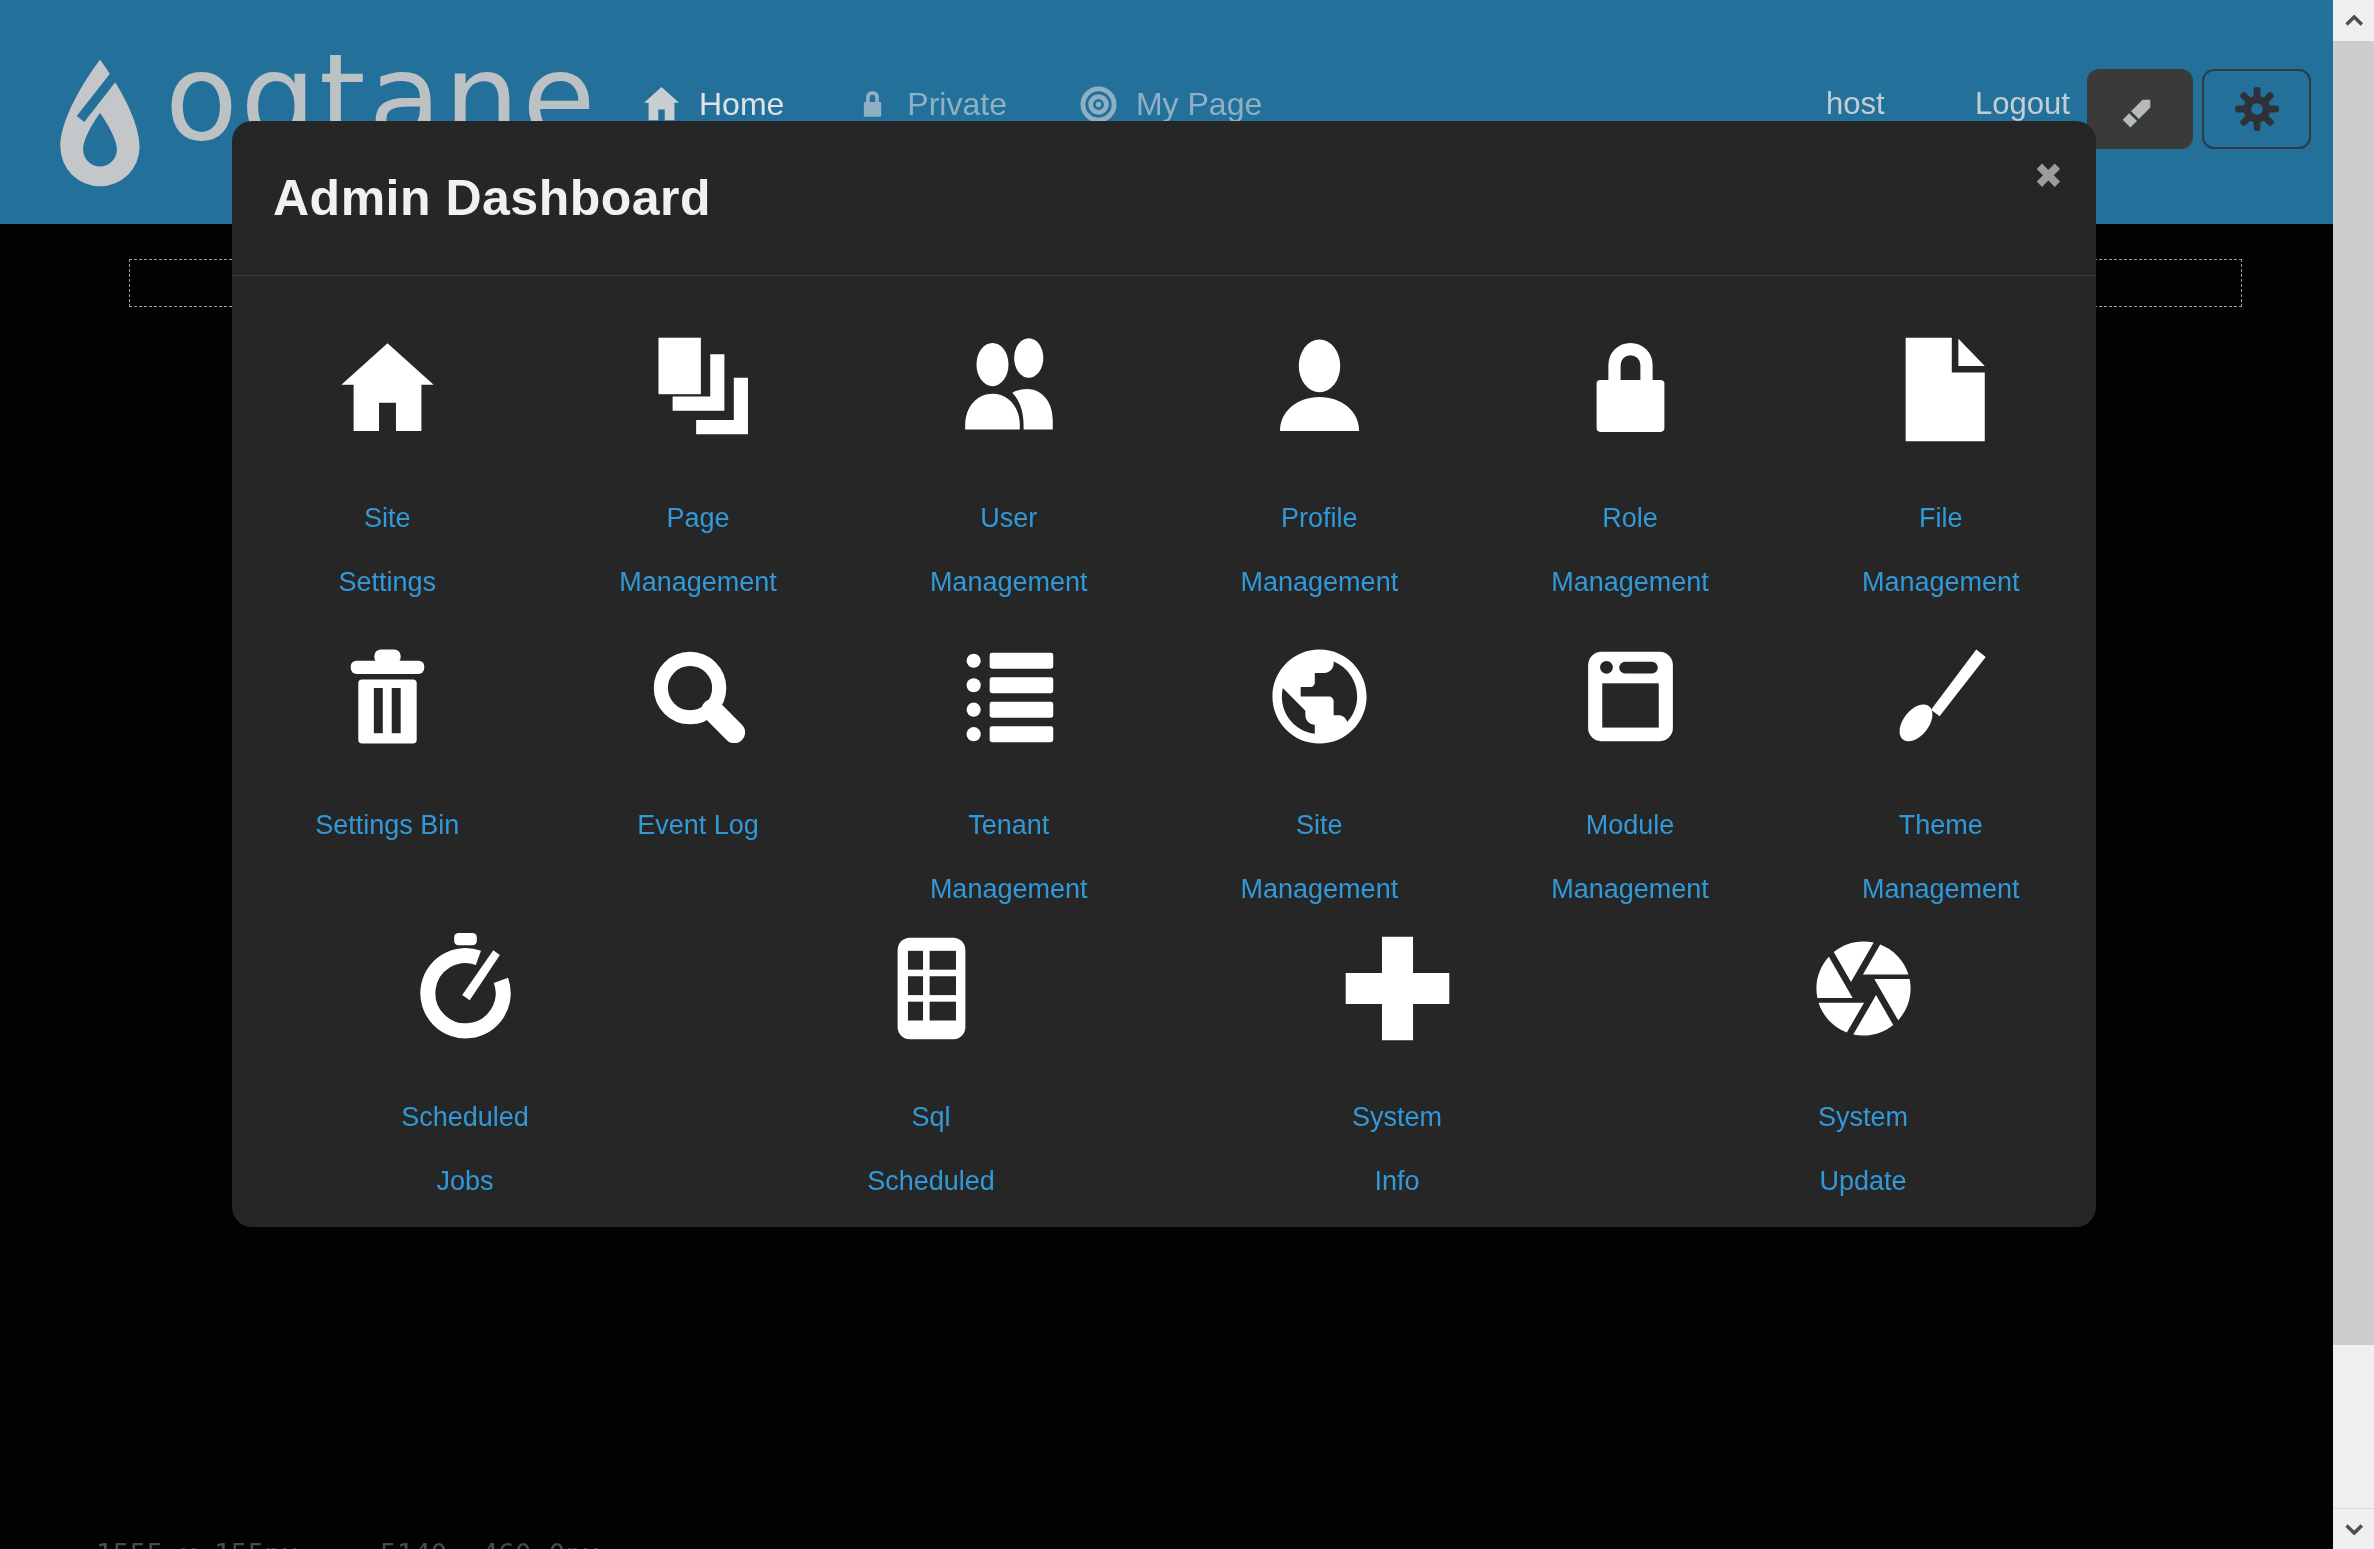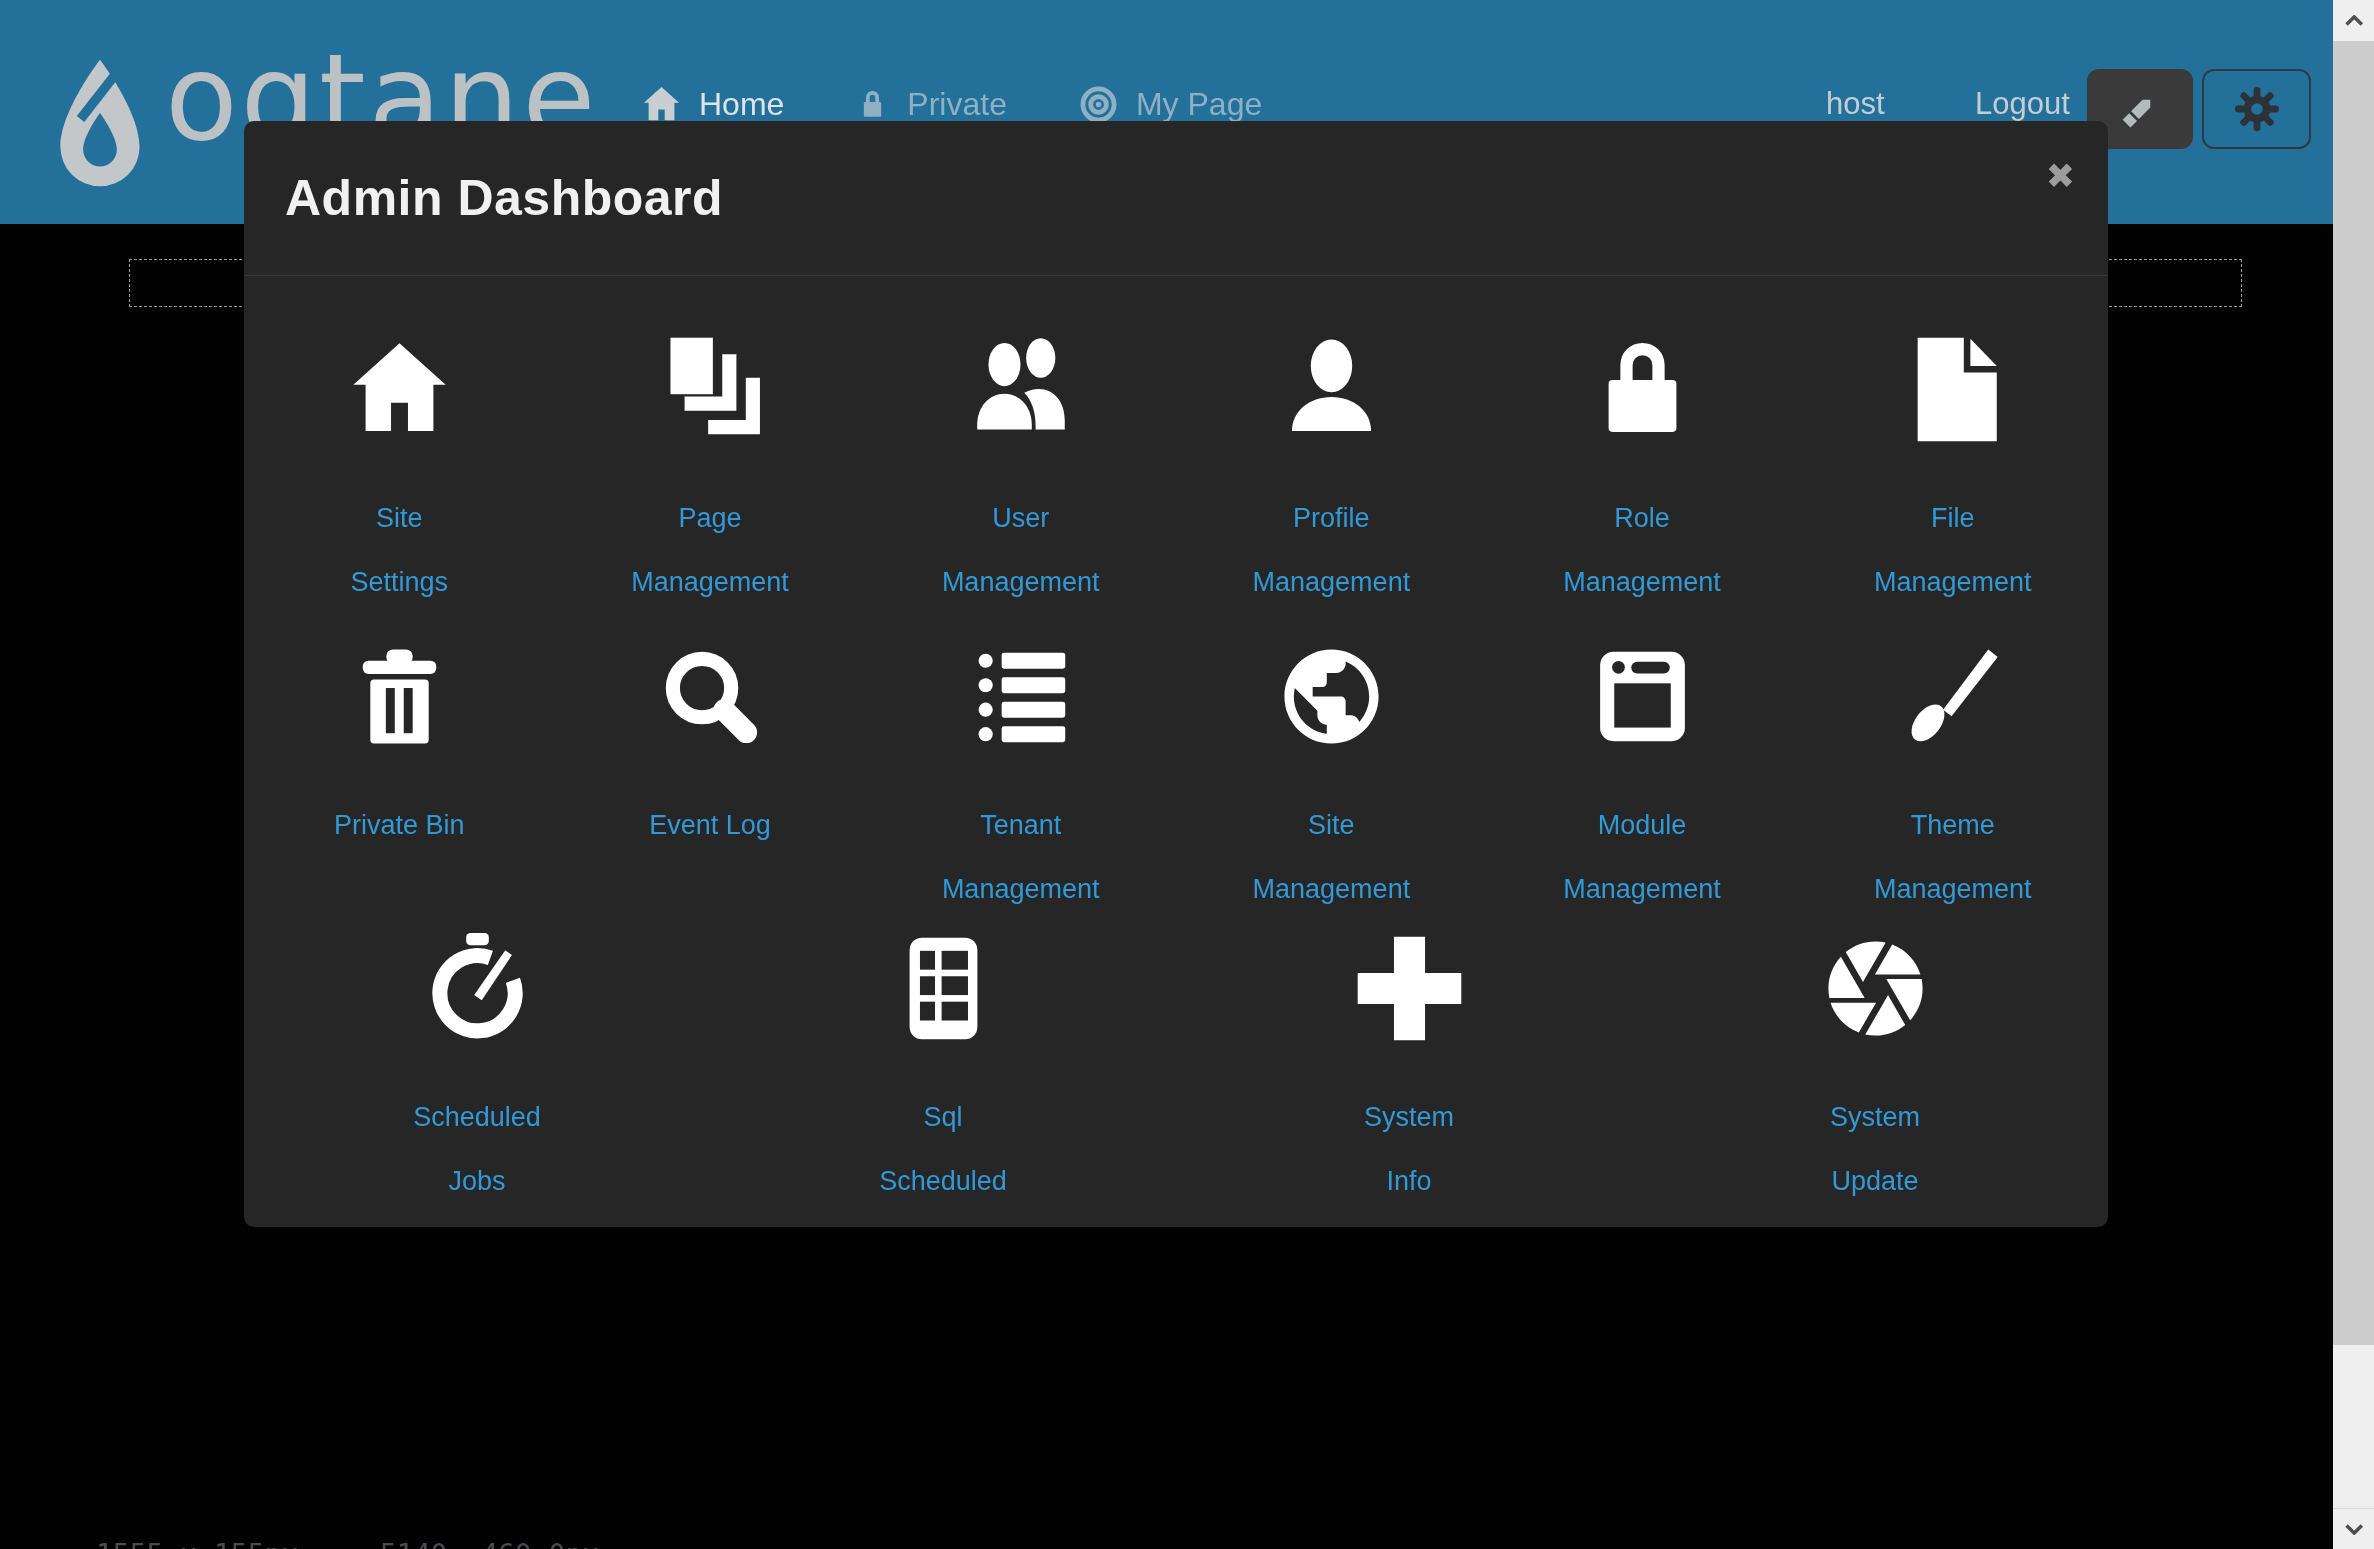--- a/index.html
+++ b/index.html
@@ -24,22 +24,22 @@
   .icon-btn { position:absolute; top:69px; width:106px; height:80px; border-radius:12px;
               display:flex; align-items:center; justify-content:center; cursor:pointer; }
   .edit-btn { left:2087px; background:#3a3a3a; }
   .settings-btn { left:2202px; width:109px; background:transparent; border:2.8px solid #2e3b42; }
 
   
   .pane-outline { position:absolute; left:129px; top:259px; width:2113px; height:48px;
                   border:1.9px dashed #9a9a9a; z-index:2; }
 
   
-  .modal { position:absolute; left:244px; top:121px; width:1864px; height:1106px;
-           background:#262626; border-radius:10px; z-index:5; }
+  .modal { position:absolute; left:232px; top:121px; width:1864px; height:1106px;
+           background:#262626; border-radius:20px; z-index:5; }
   .modal-header { position:relative; height:155px; display:flex; align-items:center;
                   padding-left:41px; border-bottom:1.9px solid #393939; }
   .modal-title { font-size:50px; color:#f1f1f1; letter-spacing:0.5px; }
   .modal-close { position:absolute; right:33px; top:37px; font-size:35px; color:#9c9c9c;
                  cursor:pointer; line-height:1; }
   .tile-row { position:absolute; left:0; width:1864px; display:flex; }
   .row-1 { top:209px; } .row-2 { top:516px; } .row-3 { top:808px; }
   .tile { flex:1 1 0; display:flex; flex-direction:column; align-items:center; cursor:pointer; }
   .tile-icon { height:119px; display:flex; align-items:center; justify-content:center; }
   .tile-label { margin-top:37px; font-size:27px; line-height:64px; color:#3299d8;
@@ -198,21 +198,21 @@
       <div class="tile">
         <div class="tile-icon">
             <svg width="113" height="113" viewBox="0 0 24 24">
               <rect x="9.2" y="2" width="5.6" height="3" rx="1.4" fill="#fff"></rect>
               <rect x="4.2" y="4.4" width="15.6" height="2.8" rx="1.2" fill="#fff"></rect>
               <rect x="5.8" y="8.4" width="12.4" height="13.6" rx="0.8" fill="#fff"></rect>
               <rect x="9.1" y="10.2" width="1.9" height="9.6" fill="#262626"></rect>
               <rect x="12.9" y="10.2" width="1.9" height="9.6" fill="#262626"></rect>
             </svg>
           </div>
-        <span class="tile-label">Private Bin</span>
+        <span class="tile-label">Settings Bin</span>
       </div>
       <div class="tile">
         <div class="tile-icon">
             <svg width="113" height="113" viewBox="0 0 24 24">
               <circle cx="10.2" cy="10.2" r="6.2" fill="none" stroke="#fff" stroke-width="3"></circle>
               <path d="M14.9 14.9 19.6 19.6" stroke="#fff" stroke-width="4.6" stroke-linecap="round"></path>
             </svg>
           </div>
         <span class="tile-label">Event Log</span>
       </div>

